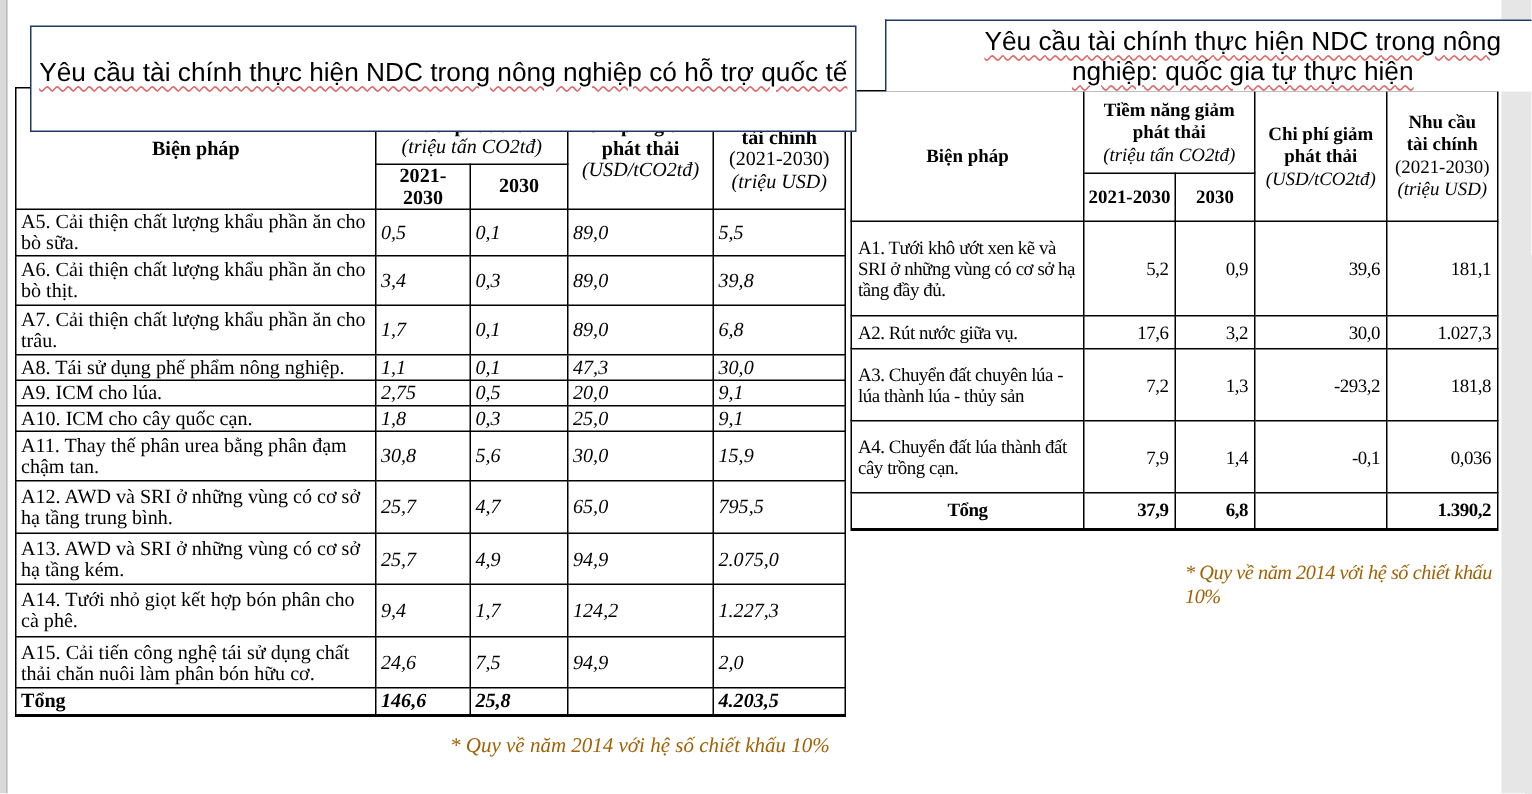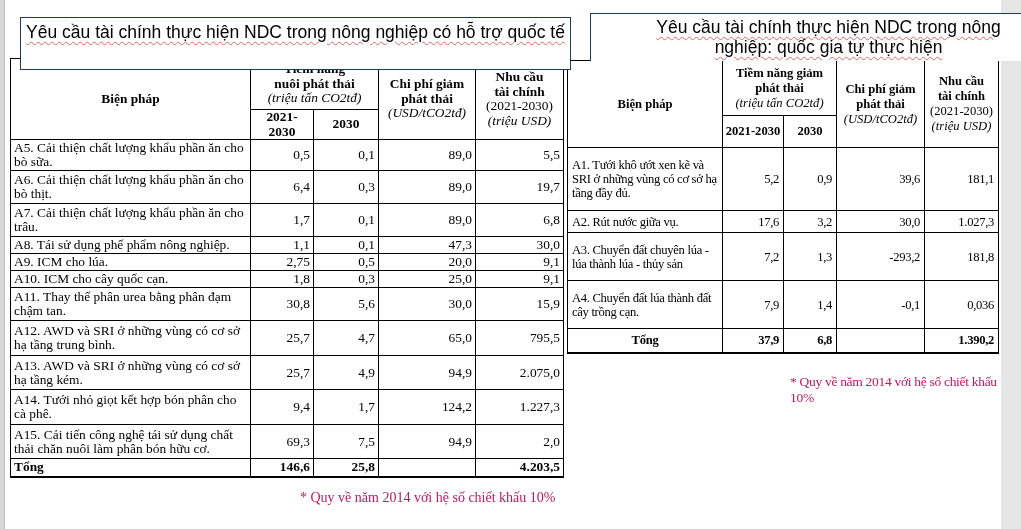--- a/index.html
+++ b/index.html
@@ -8,48 +8,48 @@
 
   .left-strip { position: absolute; left: 0; top: 0; width: 5px; height: 529px; background: #d9d9d9; border-right: 1px solid #bdbdbd; }
   .right-gray { position: absolute; left: 1001px; top: 0; width: 20px; height: 529px; background: #e6e6e6; }
 
   .title-box {
     position: absolute; background: #ffffff; border: 1.5px solid #1f3864;
     font-family: "Liberation Sans", sans-serif; font-size: 17.5px; line-height: 20px;
     text-align: center; z-index: 5; overflow: visible;
   }
   .title-box span.t { text-decoration: underline wavy #e06666; text-decoration-thickness: 1px; text-underline-offset: 3px; }
-  .title-left { left: 20px; top: 17px; width: 551px; height: 53px; padding-top: 4px; }
+  .title-left { left: 20px; top: 17px; width: 551px; height: 71px; padding-top: 20px; }
   .title-right { left: 590px; top: 13px; width: 433px; height: 48px; padding-top: 3px; border-bottom: none; padding-left: 44px; }
 
   table { position: absolute; border-collapse: collapse; table-layout: fixed; background: transparent; }
   td, th { border: 1px solid #000; vertical-align: middle; }
 
   
   .tbl-left { left: 10px; top: 58px; width: 553px; font-size: 13.4px; line-height: 14px; }
   .tbl-left th { font-weight: bold; text-align: center; font-size: 13.4px; line-height: 14.5px; padding: 0 2px; }
   .tbl-left th .it { font-style: italic; font-weight: normal; }
   .tbl-left th .nb { font-weight: normal; }
   .tbl-left td { padding: 0 3px; }
   .tbl-left td.name { text-align: left; text-justify: inter-word; }
-  .tbl-left td.num { text-align: right; padding-right: 3px; }
+  .tbl-left td.num { text-align: left; padding-right: 3px; font-style: italic; }
   .tbl-left tr.total td { font-weight: bold; }
 
   
   .tbl-right { left: 567px; top: 60px; width: 431px; font-size: 12.6px; line-height: 14px; font-stretch: condensed; }
   .tbl-right th { font-weight: bold; text-align: center; font-size: 12.6px; line-height: 15px; padding: 0 2px; }
   .tbl-right th .it { font-style: italic; font-weight: normal; }
   .tbl-right th .nb { font-weight: normal; }
   .tbl-right td { padding: 0 4px; letter-spacing: -0.3px; }
   .tbl-right td.name { text-align: left; }
   .tbl-right td.num { text-align: right; padding-right: 4px; }
   .tbl-right tr.total td { font-weight: bold; }
   .tbl-right tr.total td.name { text-align: center; }
 
-  .note { position: absolute; font-size: 14px; color: #be185d; }
+  .note { position: absolute; font-style: italic; font-size: 14px; color: #a16207; }
   .note-left { left: 300px; top: 490px; }
   .note-right { left: 790px; top: 374px; font-size: 13.5px; letter-spacing: -0.3px; }
 </style>
 </head>
 <body>
 
 <div class="left-strip"></div>
 <div class="right-gray"></div>
 
 <table class="tbl-left">
@@ -88,24 +88,24 @@
   <tbody>
     <tr style="height:31px">
       <td class="name">A5. Cải thiện chất lượng khẩu phần ăn cho bò sữa.</td>
       <td class="num">0,5</td>
       <td class="num">0,1</td>
       <td class="num">89,0</td>
       <td class="num">5,5</td>
     </tr>
     <tr style="height:33px">
       <td class="name">A6. Cải thiện chất lượng khẩu phần ăn cho bò thịt.</td>
-      <td class="num">6,4</td>
+      <td class="num">3,4</td>
       <td class="num">0,3</td>
       <td class="num">89,0</td>
-      <td class="num">19,7</td>
+      <td class="num">39,8</td>
     </tr>
     <tr style="height:33px">
       <td class="name">A7. Cải thiện chất lượng khẩu phần ăn cho trâu.</td>
       <td class="num">1,7</td>
       <td class="num">0,1</td>
       <td class="num">89,0</td>
       <td class="num">6,8</td>
     </tr>
     <tr style="height:17px">
       <td class="name">A8. Tái sử dụng phế phẩm nông nghiệp.</td>
@@ -151,21 +151,21 @@
     </tr>
     <tr style="height:35px">
       <td class="name">A14. Tưới nhỏ giọt kết hợp bón phân cho cà phê.</td>
       <td class="num">9,4</td>
       <td class="num">1,7</td>
       <td class="num">124,2</td>
       <td class="num">1.227,3</td>
     </tr>
     <tr style="height:34px">
       <td class="name">A15. Cải tiến công nghệ tái sử dụng chất thải chăn nuôi làm phân bón hữu cơ.</td>
-      <td class="num">69,3</td>
+      <td class="num">24,6</td>
       <td class="num">7,5</td>
       <td class="num">94,9</td>
       <td class="num">2,0</td>
     </tr>
     <tr class="total" style="height:18px; border-bottom:2px solid #000">
       <td class="name">Tổng</td>
       <td class="num">146,6</td>
       <td class="num">25,8</td>
       <td class="num"></td>
       <td class="num">4.203,5</td>

